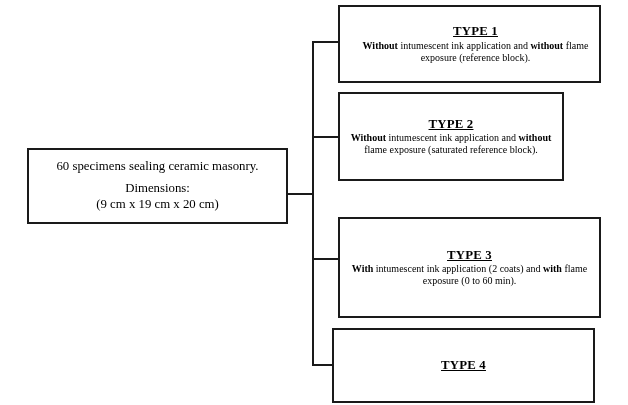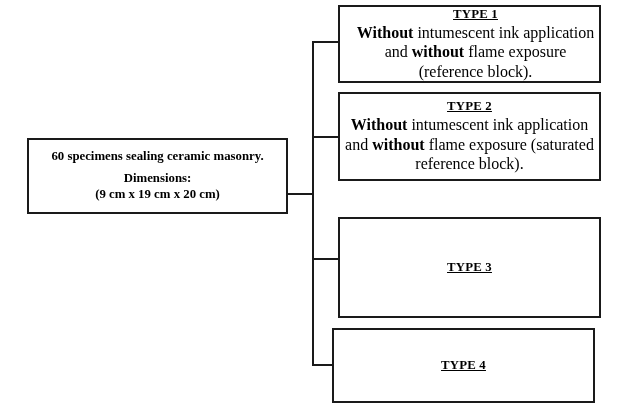--- a/index.html
+++ b/index.html
@@ -31,48 +31,48 @@
     line-height: 1.22;
     font-size: 12.6px;
   }
   .node .inner {
     padding: 0 6px;
     width: 100%;
   }
   
   #root-node {
     left: 27px;
-    top: 138px;
+    top: 148px;
     width: 261px;
     height: 76px;
-    font-weight: bold;
+    font-weight: normal;
     font-size: 12.8px;
   }
   #root-node .line-main { margin-bottom: 7px; }
   #root-node .line-dim { line-height: 1.24; }
 
   
   .type-node .type-title {
     font-weight: bold;
     text-decoration: underline;
     text-underline-offset: 1px;
     display: block;
     margin-bottom: 0px;
     font-size: 12.8px;
     letter-spacing: 0.2px;
   }
   .type-node .type-body {
     display: block;
     font-weight: normal;
-    font-size: 16px;
+    font-size: 10px;
   }
   .type-node b { font-weight: bold; }
 
   #type-1-node { left: 338px; top: 5px;   width: 263px; height: 78px; padding-left: 12px; }
-  #type-2-node { left: 338px; top: 92px;  width: 263px; height: 89px; }
+  #type-2-node { left: 338px; top: 92px;  width: 226px; height: 89px; }
   #type-3-node { left: 338px; top: 217px; width: 263px; height: 101px; }
   #type-4-node { left: 332px; top: 328px; width: 263px; height: 75px; }
 
   
   .conn {
     position: absolute;
     background: #1a1a1a;
   }
   .conn.h { height: 2px; }
   .conn.v { width: 2px; }
@@ -117,20 +117,21 @@
   <div class="node type-node" id="type-2-node">
     <div class="inner">
       <span class="type-title">TYPE 2</span>
       <span class="type-body"><b>Without</b><span> intumescent ink application and </span><b>without</b><span> flame exposure (saturated reference block).</span></span>
     </div>
   </div>
 
   <div class="node type-node" id="type-3-node">
     <div class="inner">
       <span class="type-title">TYPE 3</span>
+      <span class="type-body"><b>With</b><span> intumescent ink application (2 coats) and </span><b>with</b><span> flame exposure (0 to 60 min).</span></span>
     </div>
   </div>
 
   <div class="node type-node" id="type-4-node">
     <div class="inner">
       <span class="type-title">TYPE 4</span>
     </div>
   </div>
 
 </div>

